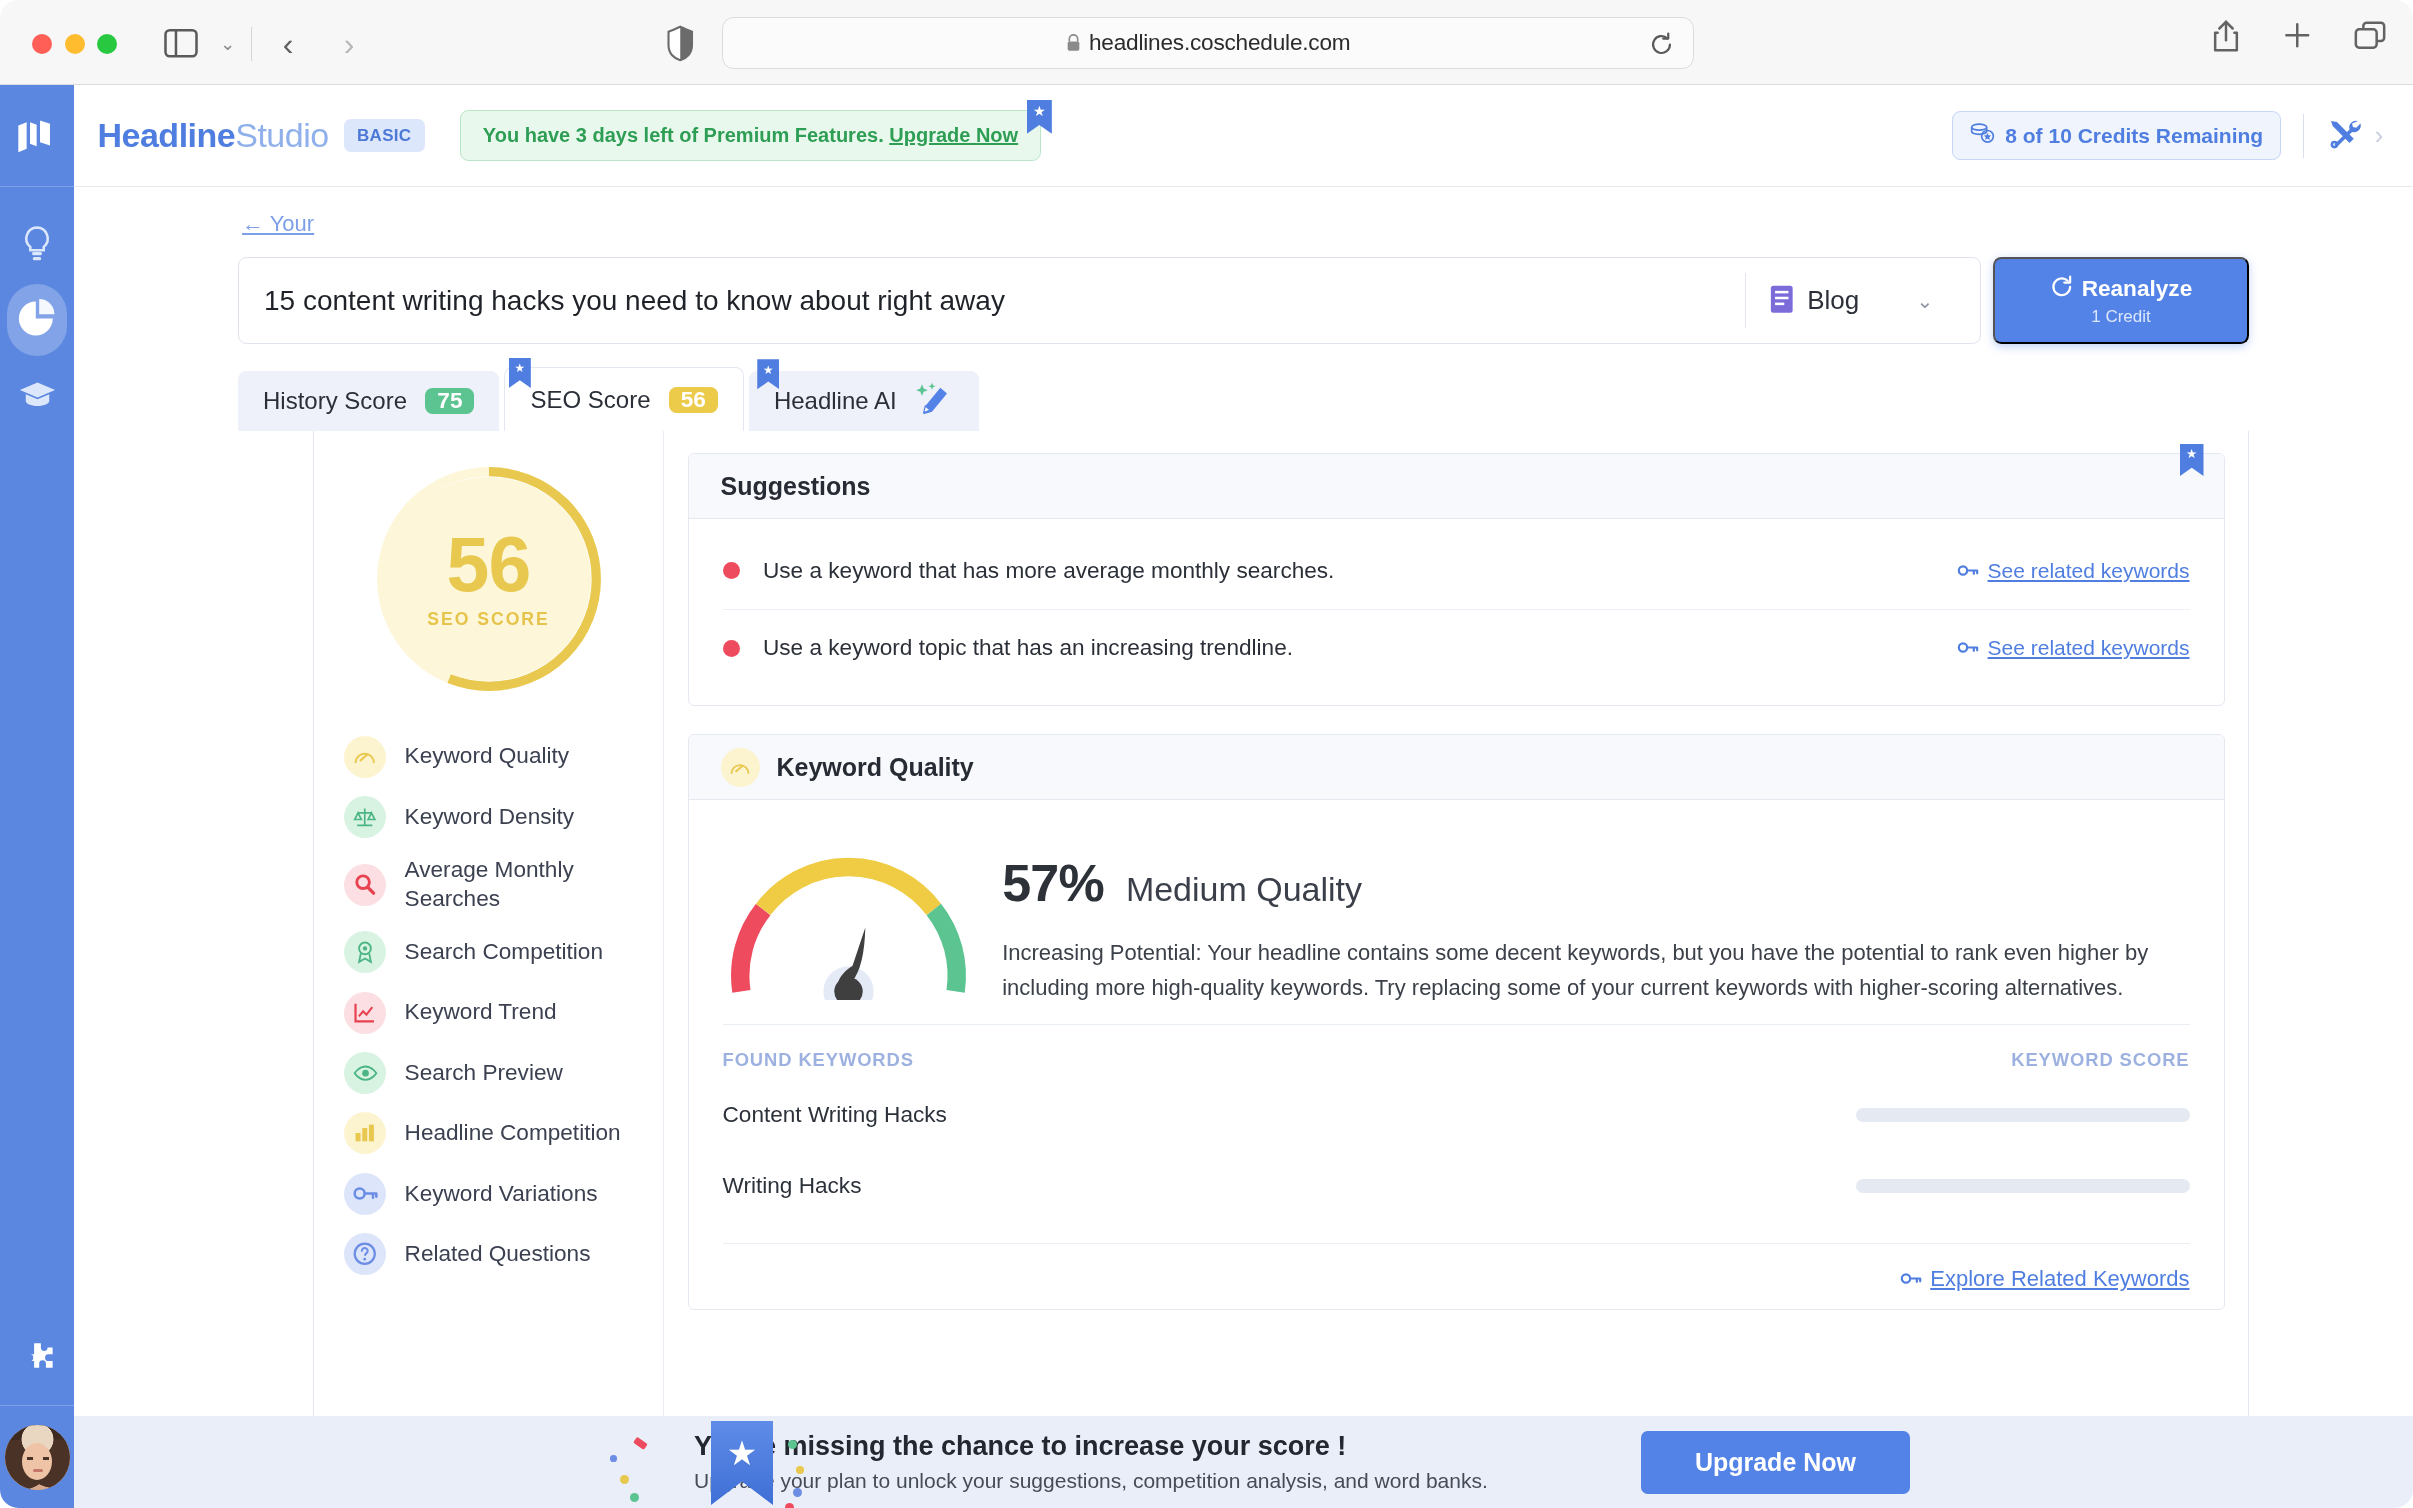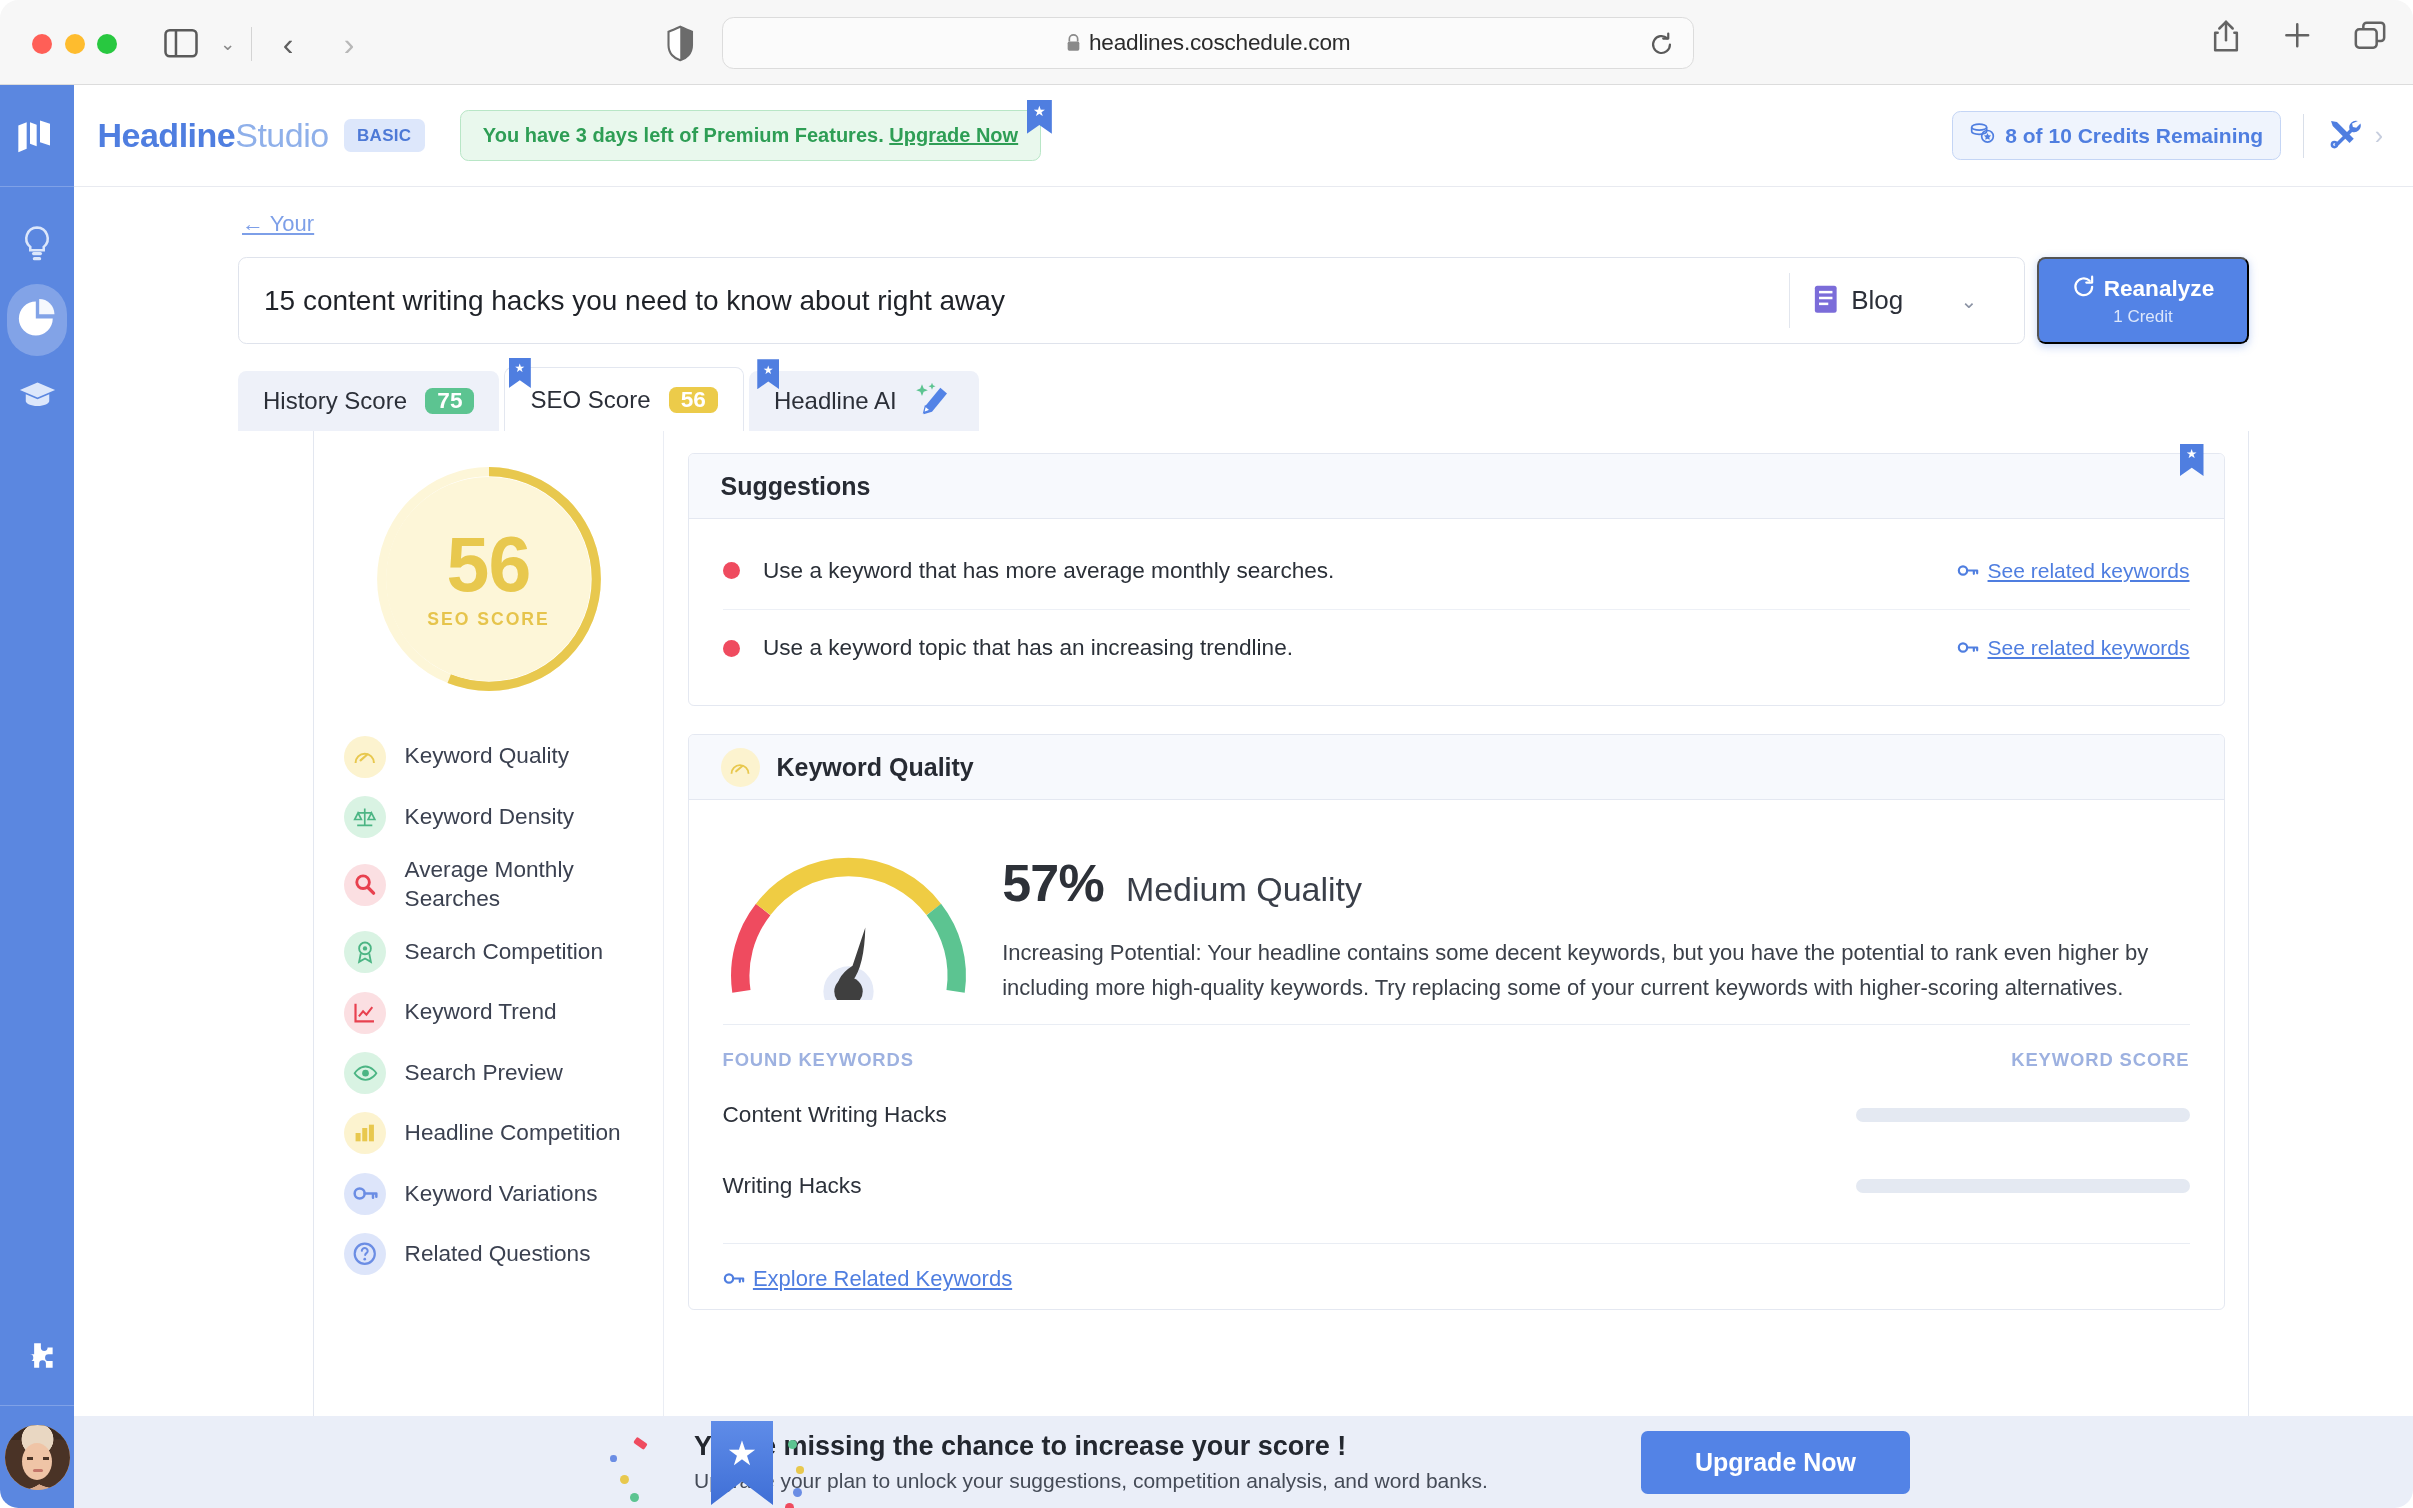--- a/index.html
+++ b/index.html
@@ -106,21 +106,21 @@
 
   .headline-row{ position:absolute; left:164px; top:70px; right:164px; height:87px; display:flex;}
   .headline-box{ flex:1; border:0.8px solid #dfe3ec; border-radius:8.4px; background:#fff;
      display:flex; align-items:center; padding:13px 25px;}
   .headline-input{ flex:1; border:none; outline:none; font-size:28px; color:#1f2228;
      font-family:"Liberation Sans", sans-serif; background:transparent;}
   .hb-div{ width:0.8px; height:55px; background:#e2e6ee; margin:0 0 0 6.7px;}
   .type-sel{ display:flex; align-items:center; gap:13.4px; padding:0 22px 0 25px; min-width:210px;}
   .type-label{ font-size:26px; color:#2b2f38;}
   .type-chev{ margin-left:auto; color:#8b93a4; font-size:20px;}
-  .reanalyze{ width:212px; margin-left:11.7px; background:#5383e6; border-radius:8.4px; color:#fff;
+  .reanalyze{ width:256px; margin-left:11.7px; background:#5383e6; border-radius:8.4px; color:#fff;
      display:flex; flex-direction:column; align-items:center; justify-content:center; gap:2.5px;
      box-shadow:0 2.5px 8.4px rgba(83,131,230,.35);}
   .reanalyze .main{ font-size:22.6px; font-weight:700; display:flex; align-items:center; gap:8.4px;}
   .reanalyze .sub{ font-size:17px; color:#dce7fb;}
 
   
   .tabs{ position:absolute; left:164px; top:180px; display:flex; align-items:flex-end; gap:5px; z-index:3;}
   .tab{ position:relative; height:60px; padding:0 25px; display:flex; align-items:center; gap:18.4px;
      background:#eef1f9; border-radius:8.4px 8.4px 0 0; font-size:24px; color:#2b2f38;}
   .tab.active{ background:#ffffff; border:0.8px solid #e3e7f0; border-bottom:none; height:64px;}
@@ -180,21 +180,21 @@
 
   .kw-sep{ margin:3.4px 34px 0; border-top:0.8px solid #e9edf4;}
   .kw-table{ padding:23.5px 34px 0;}
   .kw-head{ display:flex; font-size:18.4px; letter-spacing:0.9px; color:#9db1e0; font-weight:700;}
   .kw-head .r{ margin-left:auto;}
   .kw-row{ display:flex; align-items:center; height:54px; margin-top:17px;}
   .kw-name{ font-size:22.6px; color:#2c313a;}
   .kw-bar{ margin-left:auto; width:334px; height:14.2px; border-radius:7.5px; background:#e4e9f2; overflow:hidden;}
   .kw-fill{ height:100%; border-radius:7.5px;}
   .kw-foot{ margin:30px 34px 0; border-top:0.8px solid #e9edf4; padding:22px 0 17px;
-     display:flex; }
+     display:flex; justify-content:flex-end;}
   .explore{ font-size:22px; color:#4f7ee0; display:flex; align-items:center; gap:8.4px;}
 
   
   .banner{ position:absolute; left:74px; bottom:0; right:0; height:92px; background:#eaeef8;
      display:flex; align-items:center; padding-left:503px; gap:34px;
      border-bottom-right-radius:18.4px;}
   .banner-flag{ position:absolute; left:637px; top:5px; width:62px; height:84px;
      background:linear-gradient(#5f8ce8,#3f6fd6);
      clip-path: polygon(0 0,100% 0,100% 100%,50% 72%,0 100%);
      display:flex; align-items:flex-start; justify-content:center; padding-top:15px;}

